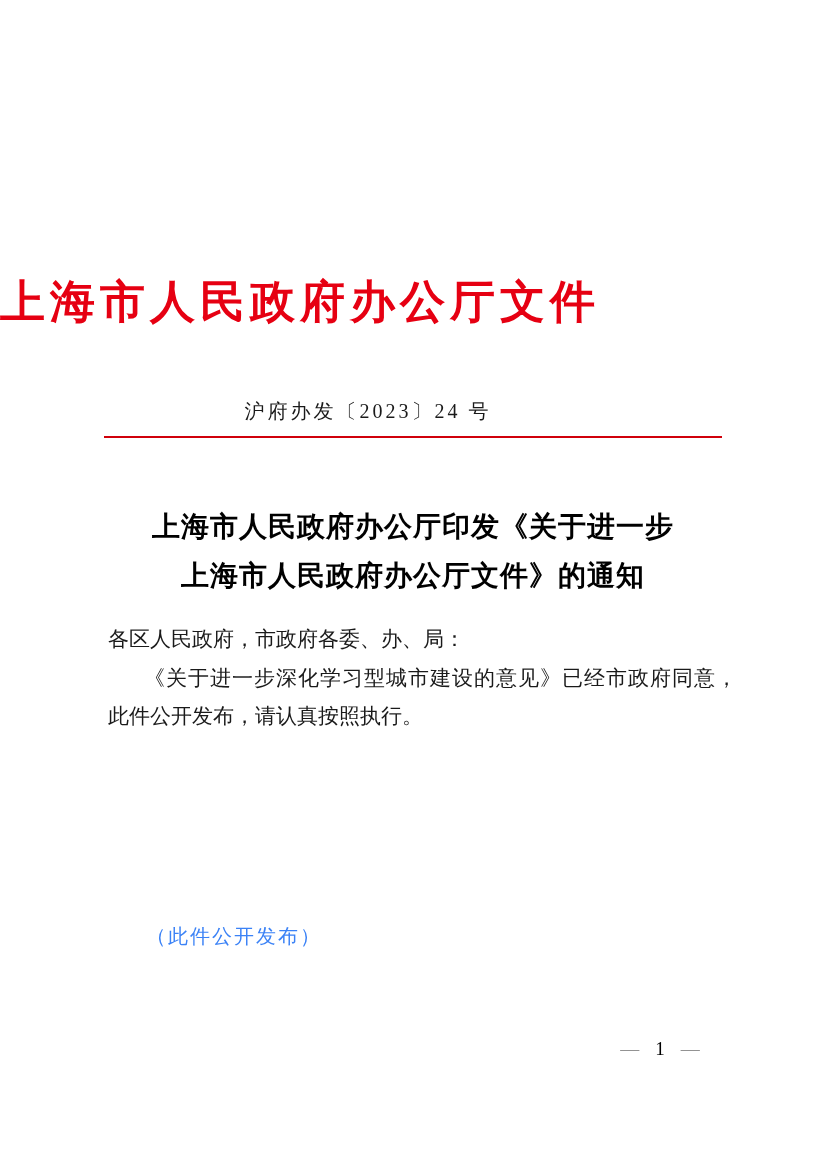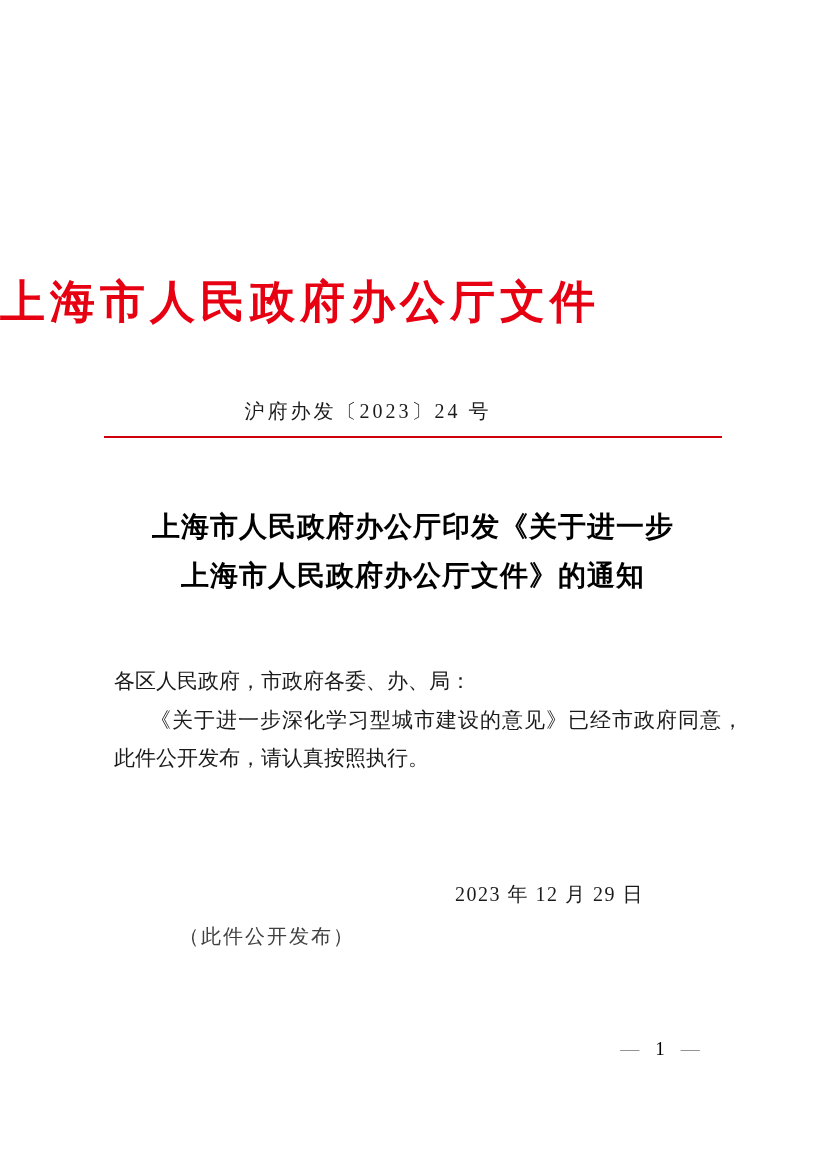--- a/index.html
+++ b/index.html
@@ -62,27 +62,26 @@
     font-family: "Liberation Sans", sans-serif;
     font-size: 28px;
     font-weight: 700;
     line-height: 49px;
     letter-spacing: 1px;
     color: #000000;
   }
   
   .body-line {
     position: absolute;
-    left: 114px;
+    left: 108px;
     width: 640px;
     font-size: 21px;
     line-height: 30px;
     color: #1a1a1a;
     white-space: nowrap;
-    margin-top: 42px;
   }
   .salutation { top: 624px; }
   .body-para-1 {
     top: 663px;
     text-indent: 36px;
     letter-spacing: 1px;
   }
   .body-para-2 { top: 701px; }
   
   .doc-date {
@@ -96,23 +95,22 @@
     white-space: nowrap;
   }
   
   .public-note {
     position: absolute;
     top: 922px;
     left: 146px;
     font-size: 20px;
     line-height: 28px;
     letter-spacing: 2px;
-    color: #404040;
+    color: #3b82f6;
     white-space: nowrap;
-    margin-left: 33px;
   }
   
   .page-footer {
     position: absolute;
     top: 1038px;
     left: 560px;
     width: 200px;
     display: flex;
     justify-content: center;
     align-items: center;
@@ -142,21 +140,20 @@
     <div>上海市人民政府办公厅印发《关于进一步</div>
     <div>上海市人民政府办公厅文件》的通知</div>
   </div>
 
   <div class="body-line salutation">各区人民政府，市政府各委、办、局：</div>
 
   <div class="body-line body-para-1">《关于进一步深化学习型城市建设的意见》已经市政府同意，</div>
 
   <div class="body-line body-para-2">此件公开发布，请认真按照执行。</div>
 
-  <div class="doc-date">2023 年 12 月 29 日</div>
 
   <div class="public-note">（此件公开发布）</div>
 
   <div class="page-footer">
     <span class="dash">—</span>
     <span class="num">1</span>
     <span class="dash">—</span>
   </div>
 
 </div>

